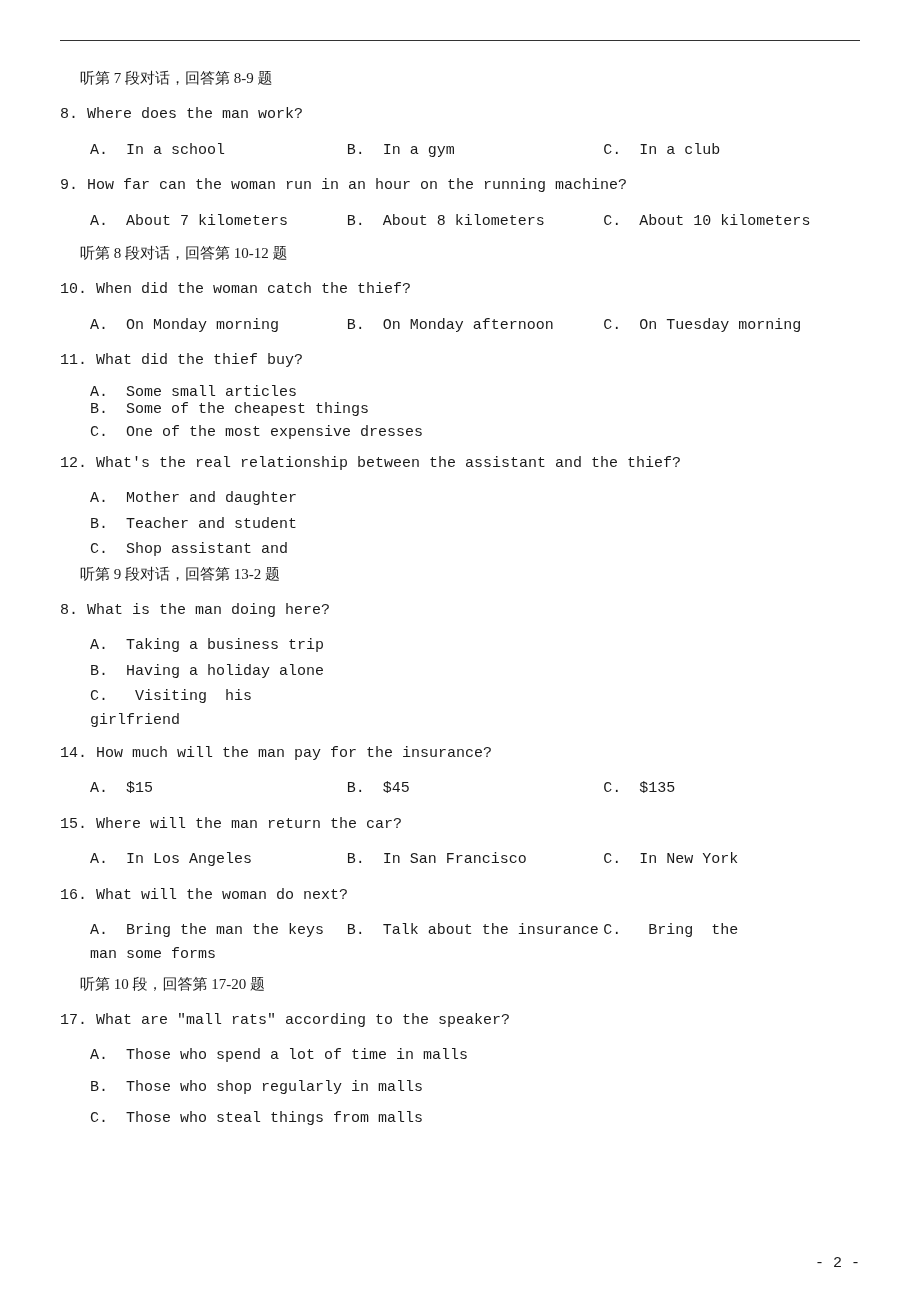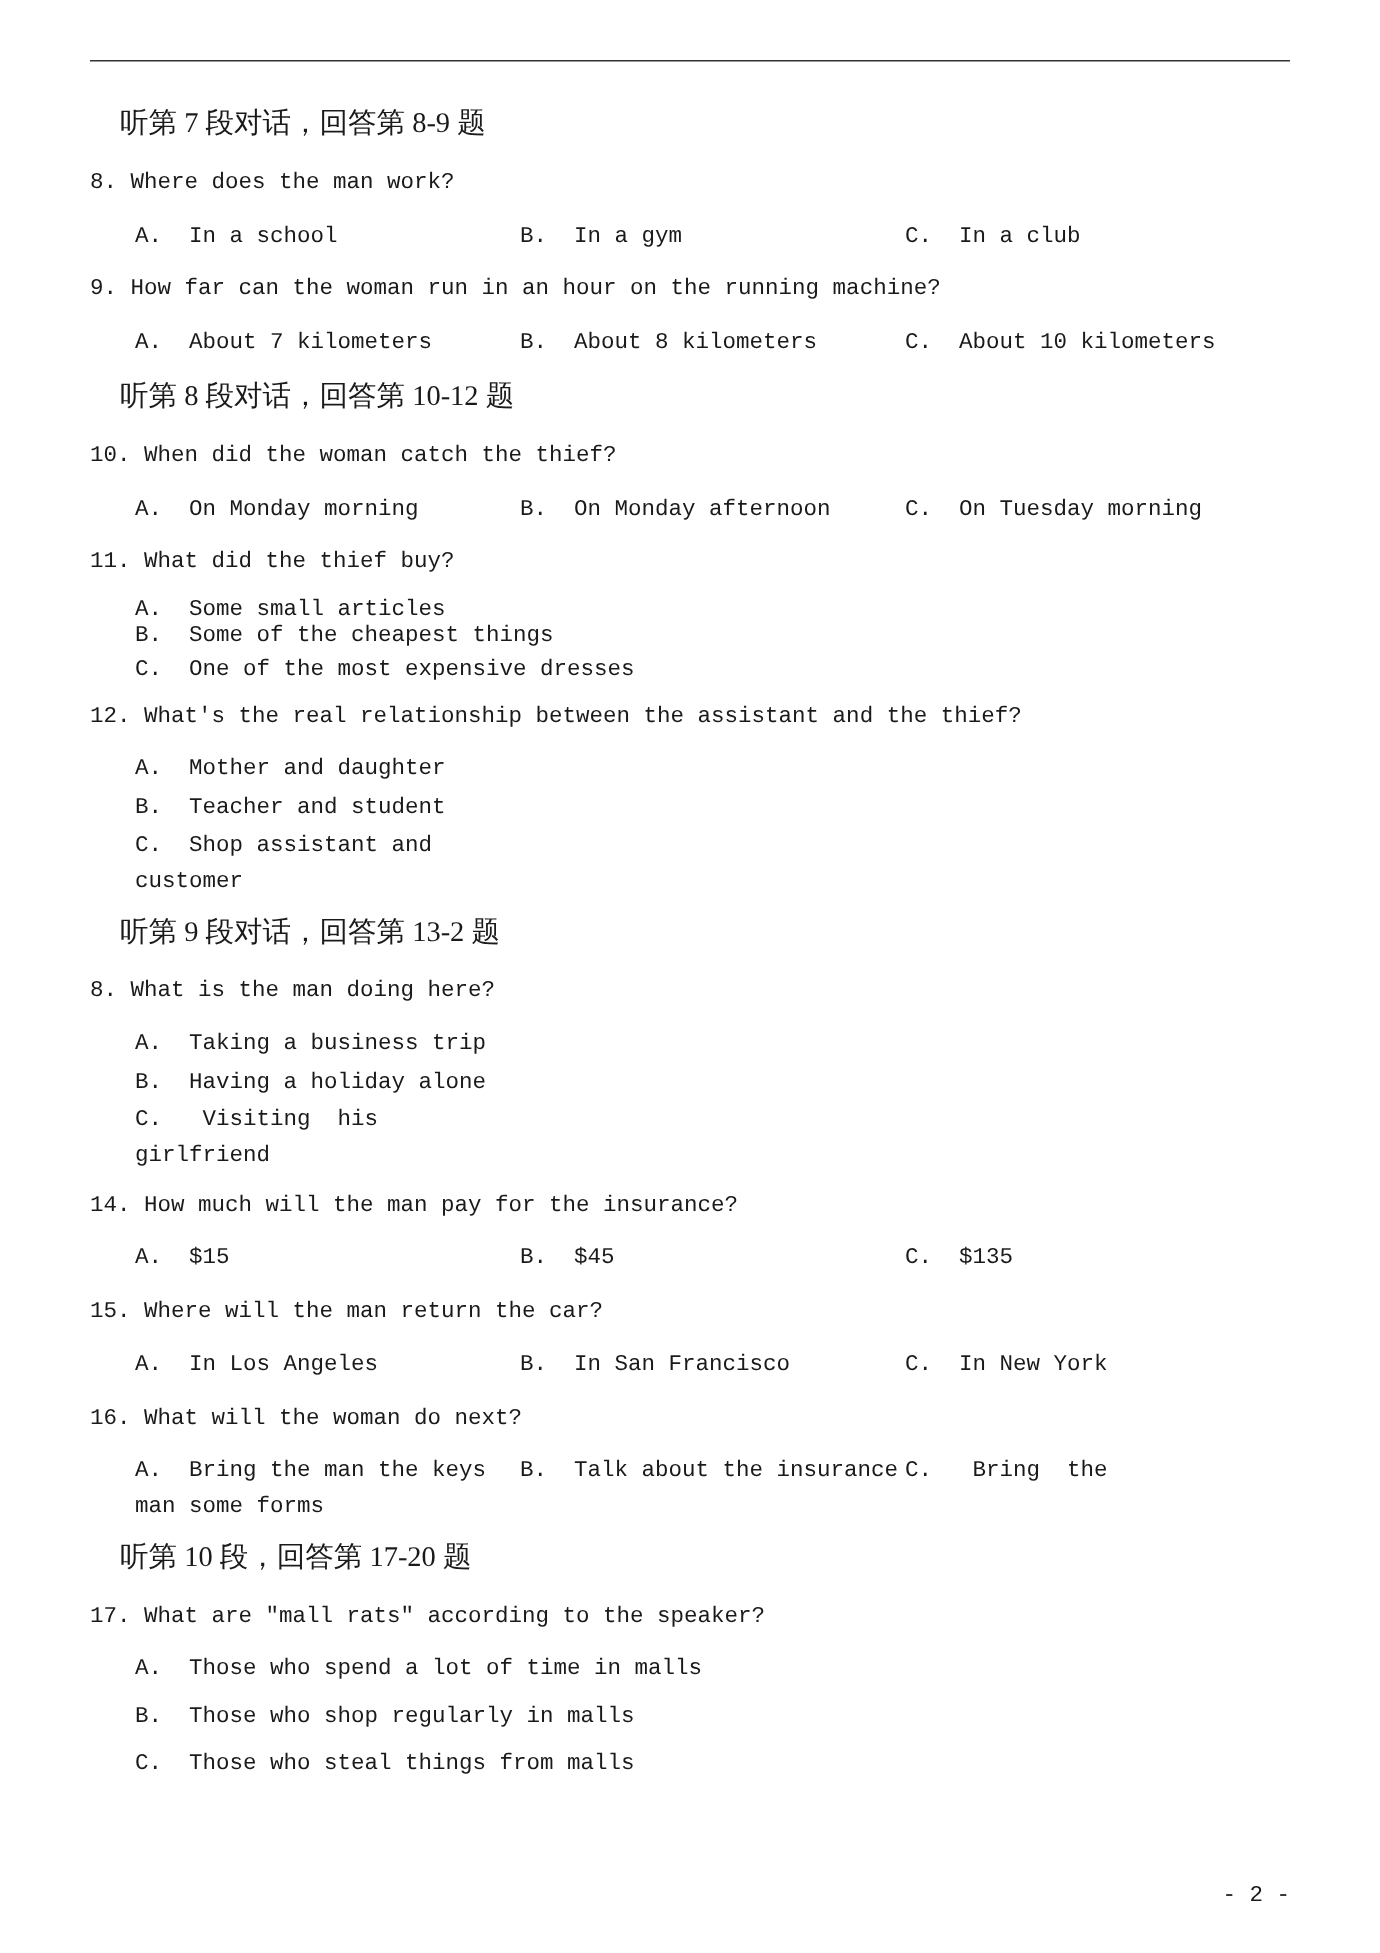--- a/index.html
+++ b/index.html
@@ -20,21 +20,21 @@
       width: 920px;
       min-height: 1302px;
       padding: 40px 60px 40px 60px;
       position: relative;
     }
     .top-line {
       border-top: 1.5px solid #333;
       margin-bottom: 28px;
     }
     .section-header {
-      font-size: 19px;
+      font-size: 15px;
       margin-bottom: 14px;
       padding-left: 20px;
       font-family: 'SimSun', 'STSong', serif;
     }
     .question {
       margin-bottom: 10px;
       line-height: 1.7;
     }
     .options-row {
       display: flex;
@@ -132,21 +132,20 @@
     <div style="padding-left:30px; margin-bottom:10px;">C.&nbsp;&nbsp;One of the most expensive dresses</div>
 
     <div class="question">
       <span>12.  What's the real relationship between the assistant and the thief?</span>
     </div>
     <div style="display:flex; flex-direction:column; padding-left:30px; margin-top:6px; margin-bottom:2px; line-height:1.7;">
       <div style="flex:1;">A.&nbsp;&nbsp;Mother and daughter</div>
       <div style="flex:1;">B.&nbsp;&nbsp;Teacher and student</div>
       <div style="flex:1;">C.&nbsp;&nbsp;Shop assistant and</div>
     </div>
-    <div style="padding-left:30px; margin-bottom:12px;">customer</div>
   </div>
 
   <div>
     <div class="section-header section-header-cn">听第 9 段对话，回答第 13-2 题</div>
 
     <div class="question">
       <span>8.  What is the man doing here?</span>
     </div>
     <div style="display:flex; flex-direction:column; padding-left:30px; margin-top:6px; margin-bottom:2px; line-height:1.7;">
       <div style="flex:1;">A.&nbsp;&nbsp;Taking a business trip</div>

